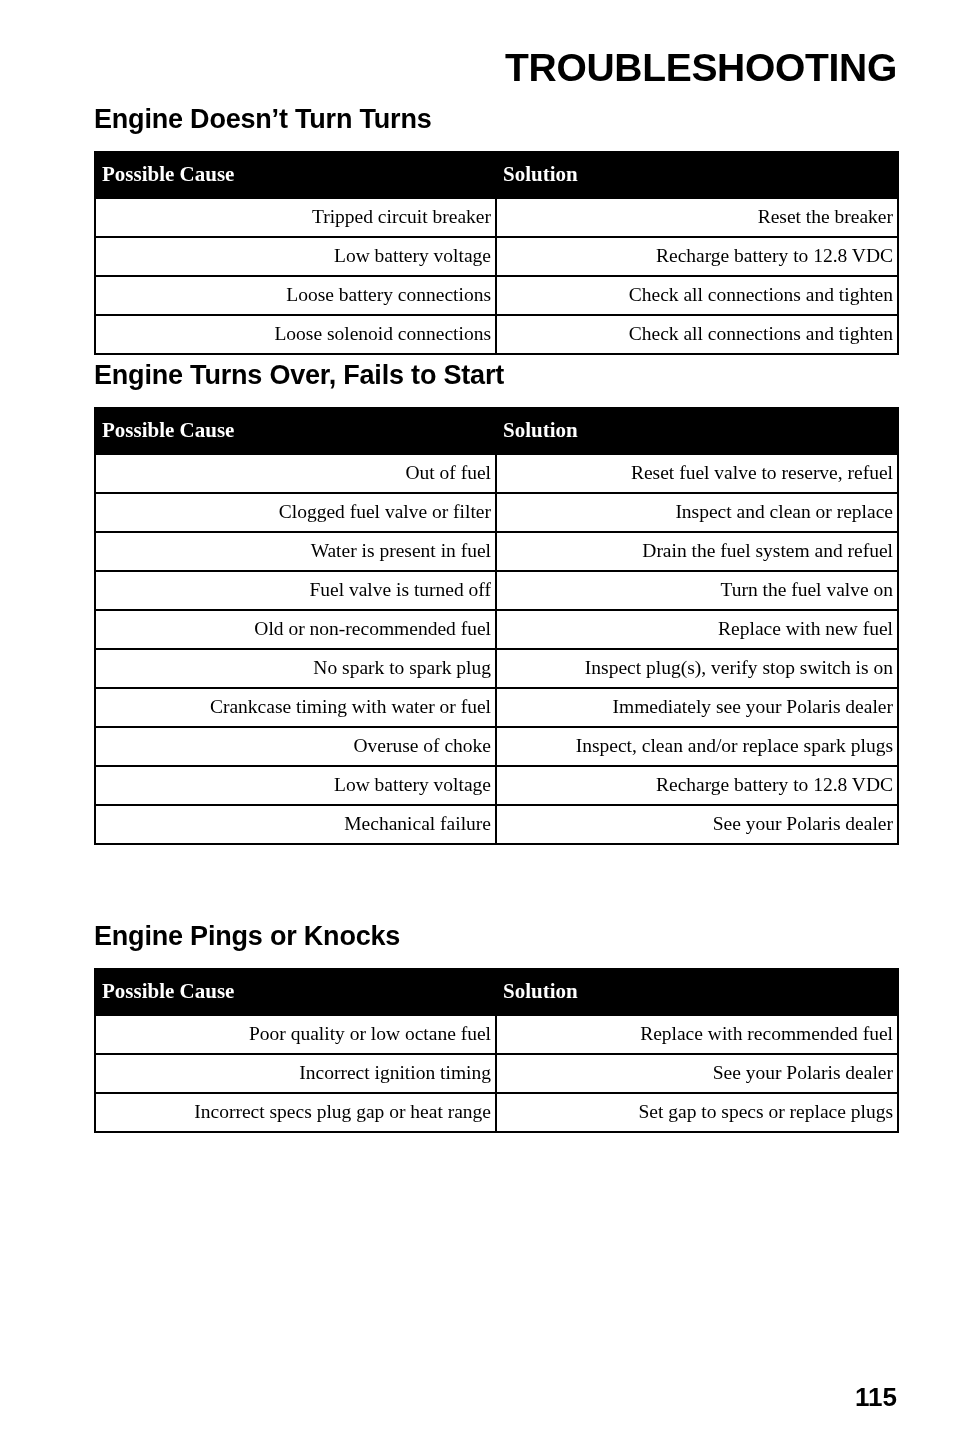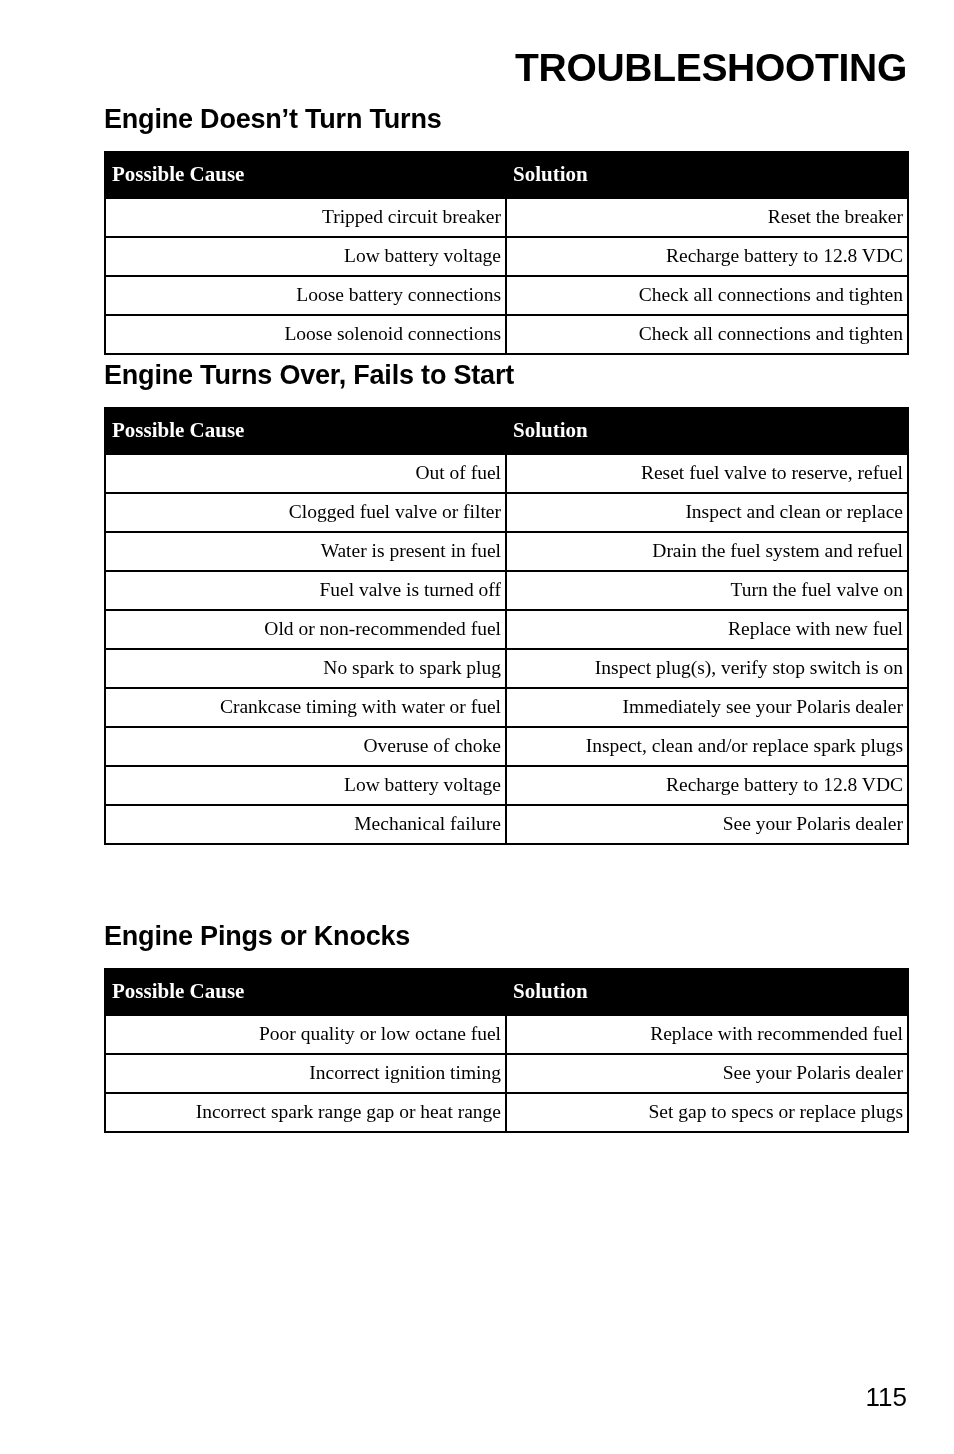--- a/index.html
+++ b/index.html
@@ -11,21 +11,21 @@
     width: 954px;
     height: 1454px;
     position: relative;
     font-family: "Liberation Serif", "DejaVu Serif", serif;
     color: #000000;
     overflow: hidden;
   }
 
   .page {
     position: absolute;
-    left: 15px; top: 0;
+    left: 5px; top: 0;
     width: 766px;
     height: 1454px;
   }
 
   
   .doc-title {
     position: absolute;
     left: 0;
     top: 46px;
     width: 892px;
@@ -99,21 +99,21 @@
   }
 
   
   .page-number {
     position: absolute;
     left: 0;
     top: 1382px;
     width: 892px;
     text-align: right;
     font-family: "Liberation Sans", "DejaVu Sans", sans-serif;
-    font-weight: normal;
+    font-weight: bold;
     font-size: 26px;
     line-height: 30px;
   }
 </style>
 </head>
 <body>
 
 <div class="page">
 
   <div class="doc-title">TROUBLESHOOTING</div>
@@ -224,21 +224,21 @@
     <tbody>
       <tr>
         <td>Poor quality or low octane fuel</td>
         <td>Replace with recommended fuel</td>
       </tr>
       <tr>
         <td>Incorrect ignition timing</td>
         <td>See your Polaris dealer</td>
       </tr>
       <tr>
-        <td>Incorrect spark range gap or heat range</td>
+        <td>Incorrect specs plug gap or heat range</td>
         <td>Set gap to specs or replace plugs</td>
       </tr>
     </tbody>
   </table>
 
   <div class="page-number">115</div>
 
 </div>
 
 </body></html>

